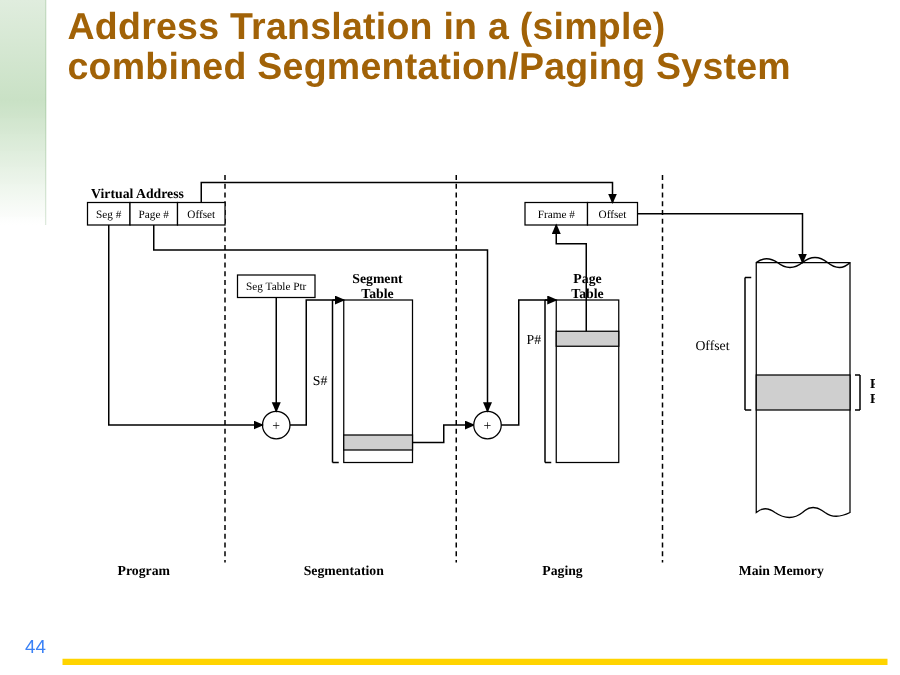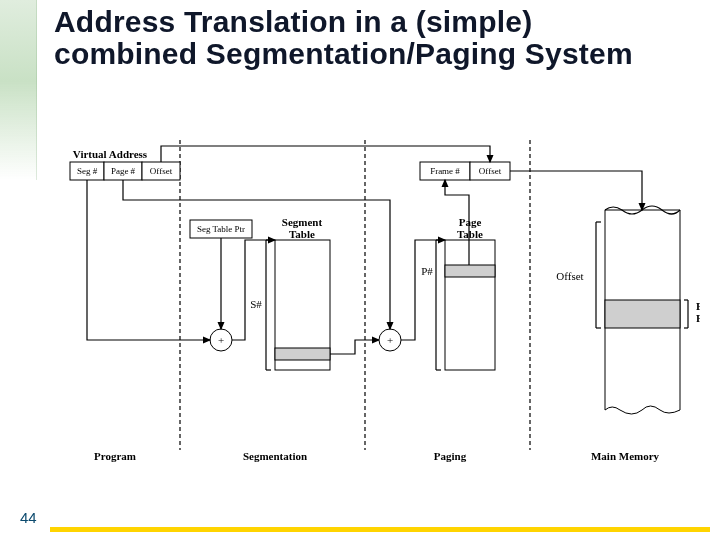--- a/index.html
+++ b/index.html
@@ -1,22 +1,22 @@
 <!DOCTYPE html>
 <html><head>
 <meta charset="utf-8">
 <style>
   html,body{margin:0;padding:0;width:720px;height:540px;background:#fff;font-family:Arial,Helvetica,sans-serif;overflow:hidden}
   .slide{position:relative;width:720px;height:540px}
   .accent{position:absolute;left:0;top:0;width:36px;height:180px;
     background:linear-gradient(180deg,#e0edde 0%,#c9e1c5 45%,rgba(255,255,255,0)100%);
     border-right:1px solid rgba(122,170,120,.25)}
-  .title{position:absolute;left:54px;top:6px;width:610px;color:#0f172a;font-weight:700;
+  .title{position:absolute;left:54px;top:6px;width:610px;color:#a16207;font-weight:700;
     font-size:30px;line-height:1.05;letter-spacing:.2px}
-  .pagenum{position:absolute;left:20px;bottom:14px;color:#0c4a6e;font-size:15px}
+  .pagenum{position:absolute;left:20px;bottom:14px;color:#3b82f6;font-size:15px}
   .yellowbar{position:absolute;left:50px;bottom:8px;width:660px;height:5px;background:#ffd400}
   
   .diag{position:absolute;left:60px;top:140px;width:640px;height:340px}
   .diag svg{width:100%;height:100%}
   .lbl{font:11px "Times New Roman",serif;fill:#000}
   .lblb{font:700 11px "Times New Roman",serif;fill:#000}
   .lblsmall{font:9px "Times New Roman",serif;fill:#000}
   .box{fill:#fff;stroke:#000;stroke-width:1}
   .shade{fill:#cfcfcf;stroke:#000;stroke-width:1}
   .line{stroke:#000;stroke-width:1.2;fill:none}

